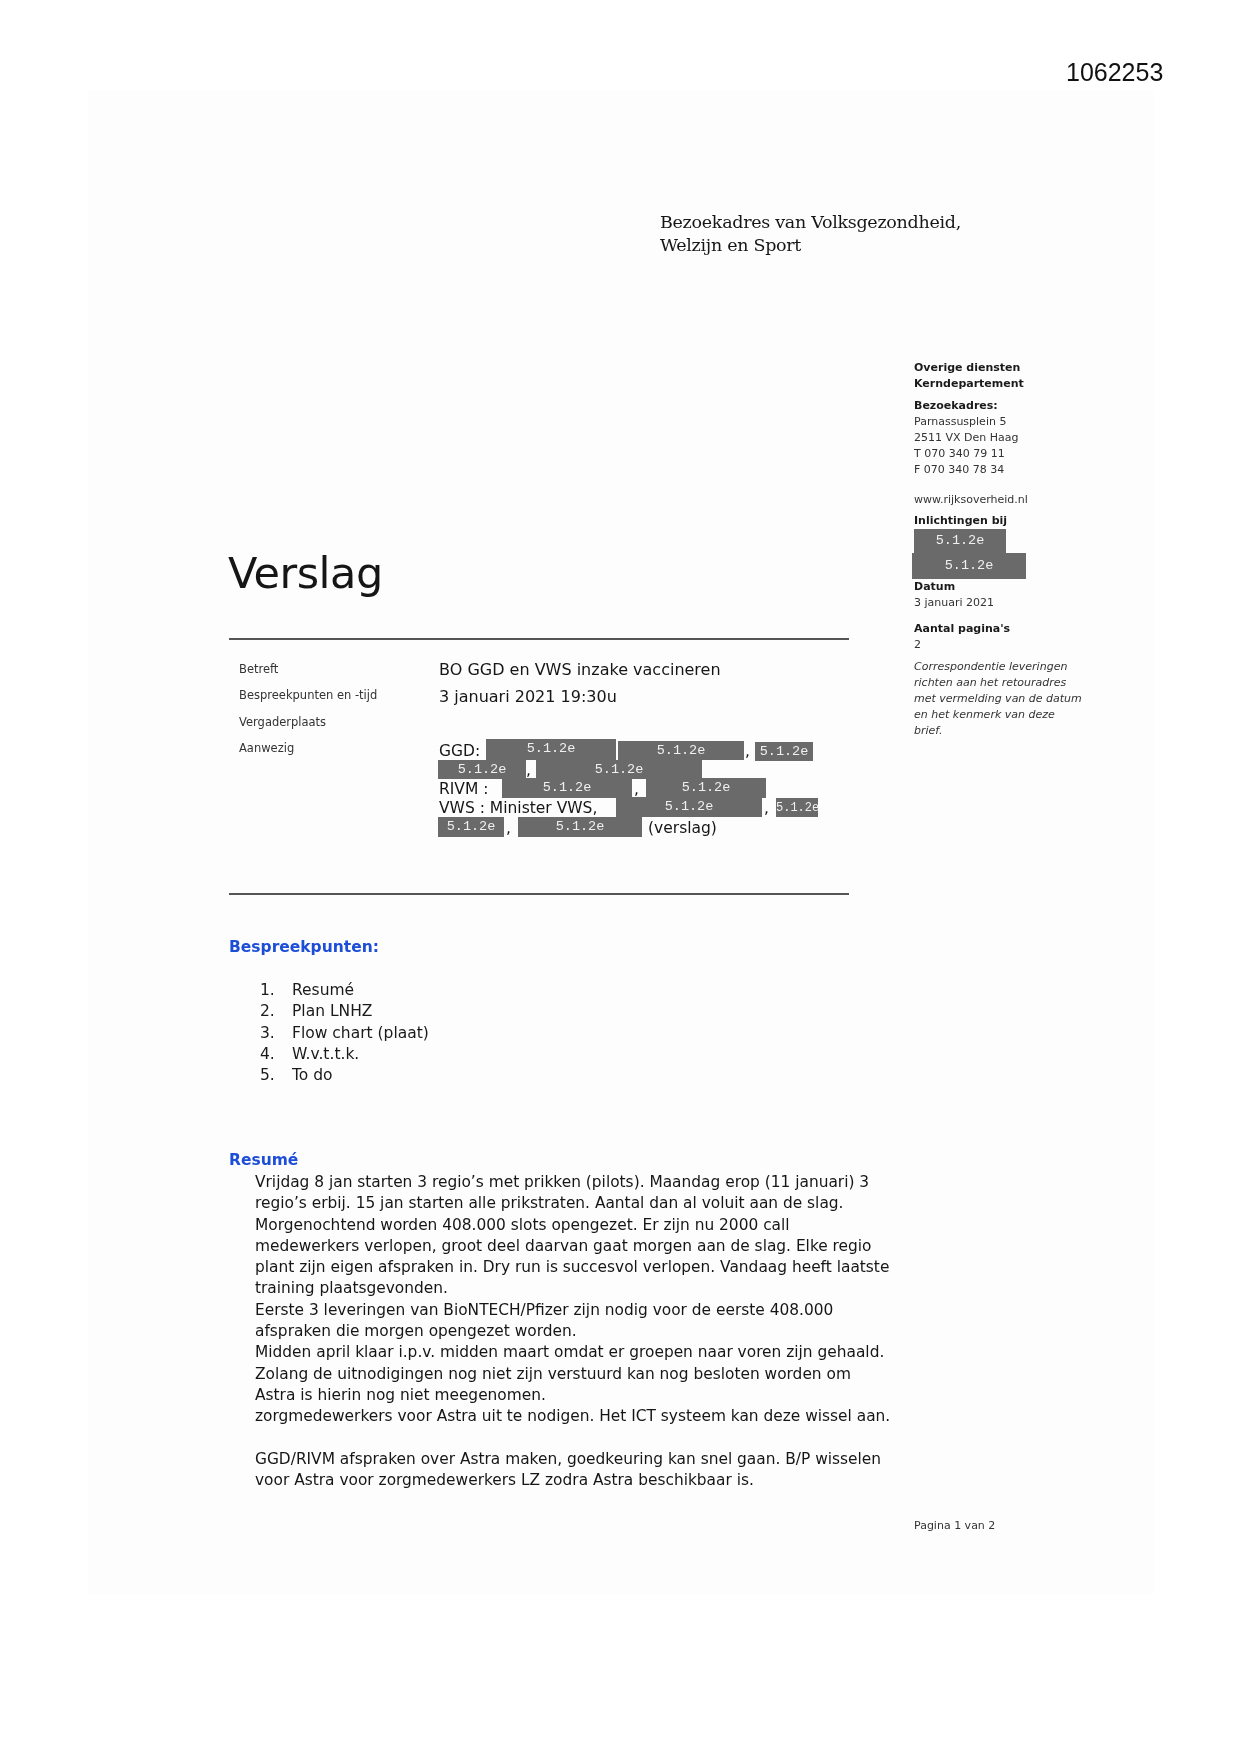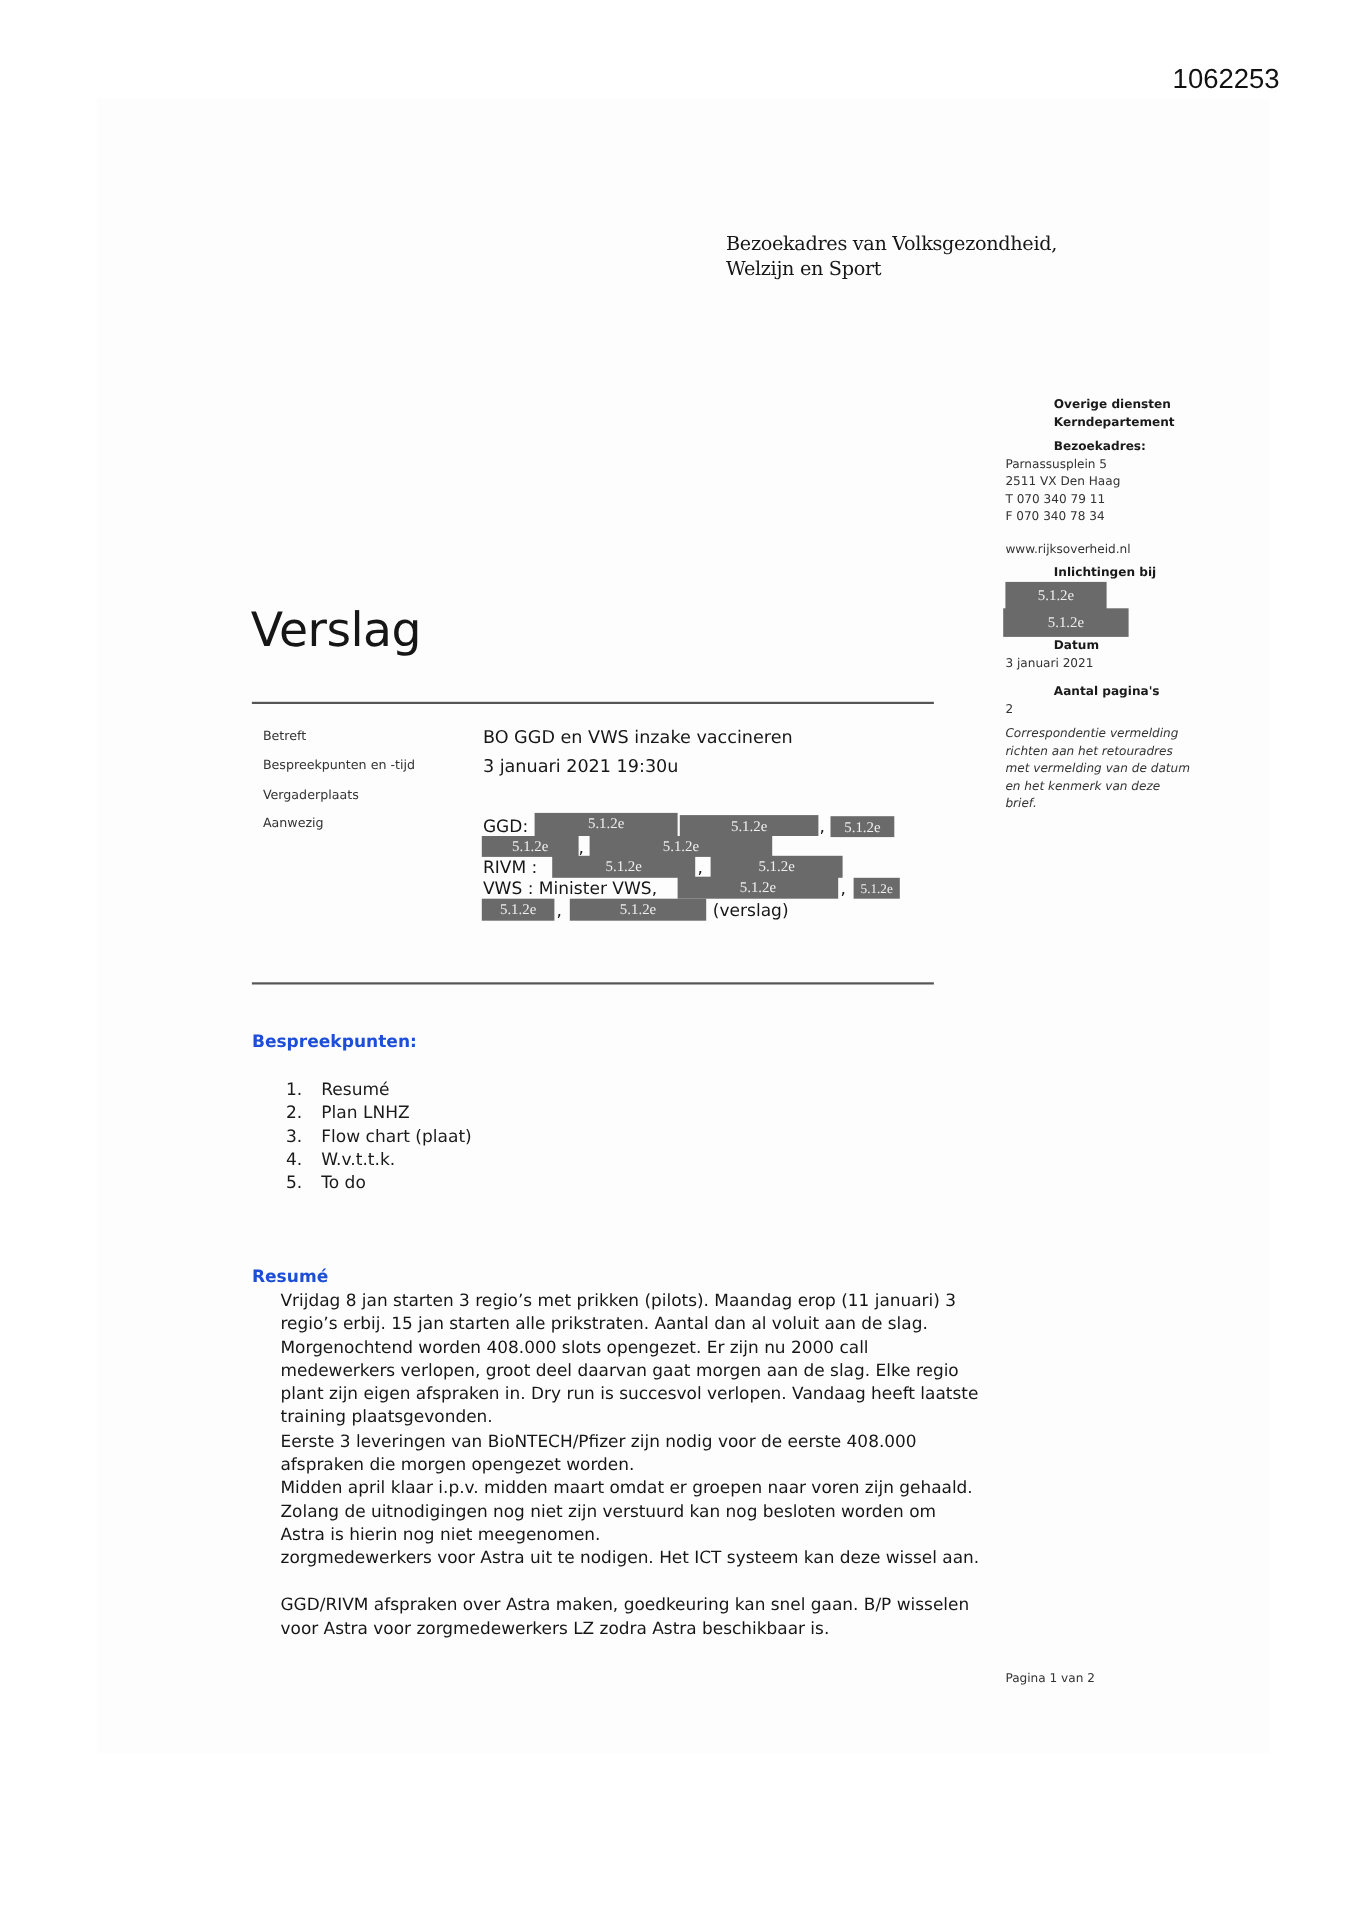--- a/index.html
+++ b/index.html
@@ -20,26 +20,26 @@
   }
   .ministry {
     position: absolute; left: 660px; top: 211px;
     font-family: "DejaVu Serif", serif; font-size: 17.5px; line-height: 23px;
     color: #161616; letter-spacing: -0.3px;
   }
   .sidebar {
     position: absolute; left: 914px; top: 360px; width: 210px;
     font-size: 11px; line-height: 16px; color: #333;
   }
-  .sidebar .lbl { font-weight: bold; color: #1a1a1a; margin-left: 44px; }
+  .sidebar .lbl { font-weight: bold; color: #1a1a1a; }
   .sidebar .gap { height: 14px; }
   .sidebar .ital { font-style: italic; color: #333; }
   .redact {
     display: inline-block; background: #6a6a6a; color: #f0f0f0;
-    font-family: Liberation Serif, serif; font-size: 13.5px;
+    font-family: Liberation Mono, monospace; font-size: 13.5px;
     text-align: center; line-height: 20px; vertical-align: top;
   }
   .abs { position: absolute; }
   .title {
     position: absolute; left: 228px; top: 548px;
     font-size: 43px; color: #161616; letter-spacing: -0.5px;
   }
   .rule { position: absolute; left: 229px; width: 620px; height: 1.5px; background: #555; }
   .meta-label { position: absolute; left: 239px; font-size: 11.5px; color: #333; }
   .meta-value { position: absolute; left: 439px; font-size: 16px; color: #161616; }
@@ -80,21 +80,21 @@
   <div style="position:relative;height:52px;">
     <span class="redact" style="position:absolute;left:0;top:0;width:92px;height:26px;line-height:24px;">5.1.2e</span>
     <span class="redact" style="position:absolute;left:-2px;top:24px;width:114px;height:26px;line-height:26px;">5.1.2e</span>
   </div>
   <div class="lbl" style="margin-top:-2px">Datum</div>
   <div>3 januari 2021</div>
   <div style="height:10px"></div>
   <div class="lbl">Aantal pagina's</div>
   <div>2</div>
   <div style="height:6px"></div>
-  <div class="ital">Correspondentie vermelding</div>
+  <div class="ital">Correspondentie leveringen</div>
   <div class="ital">richten aan het retouradres</div>
   <div class="ital">met vermelding van de datum</div>
   <div class="ital">en het kenmerk van deze</div>
   <div class="ital">brief.</div>
 </div>
 
 <div class="title">Verslag</div>
 
 <div class="rule" style="top:638px"></div>
 

